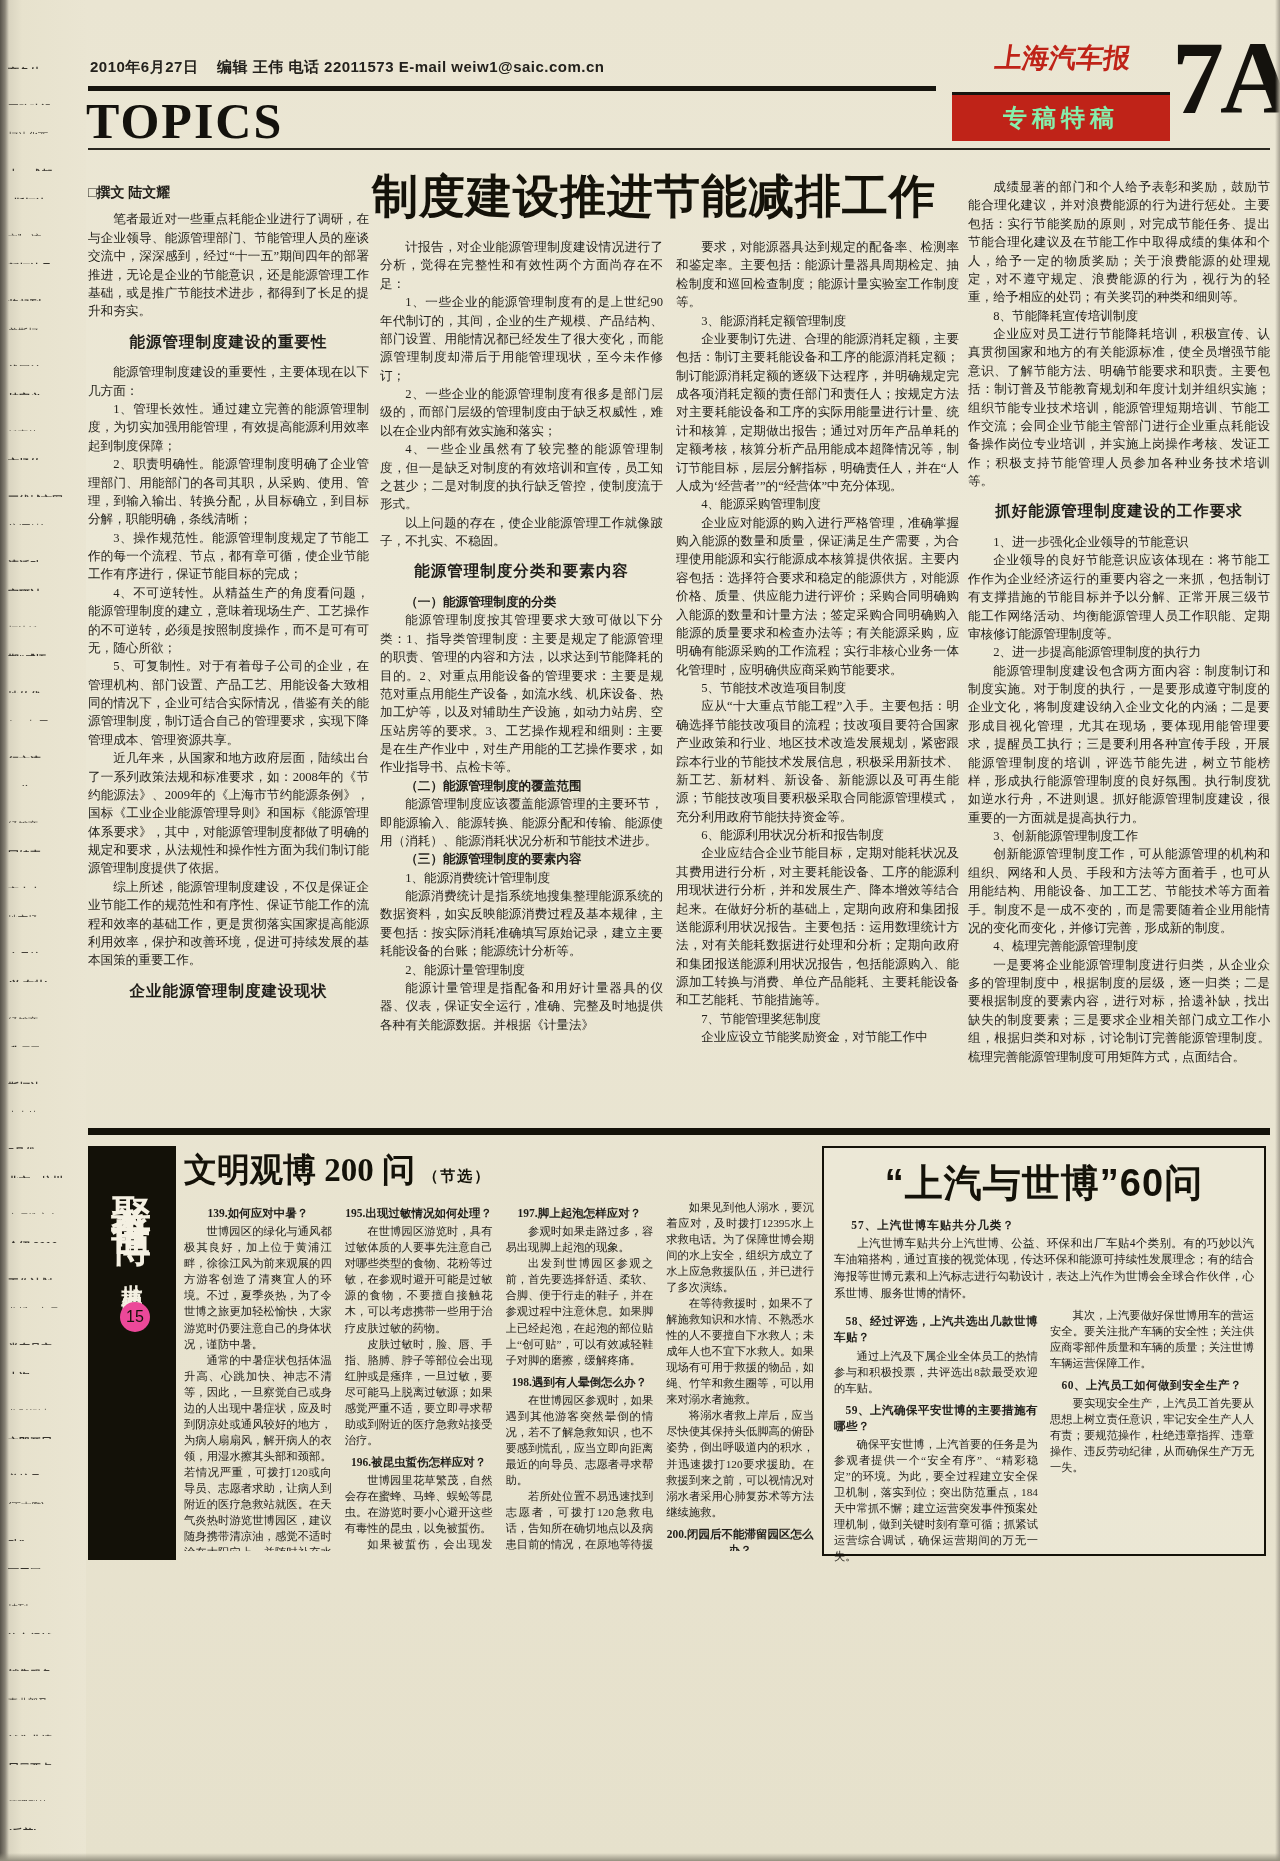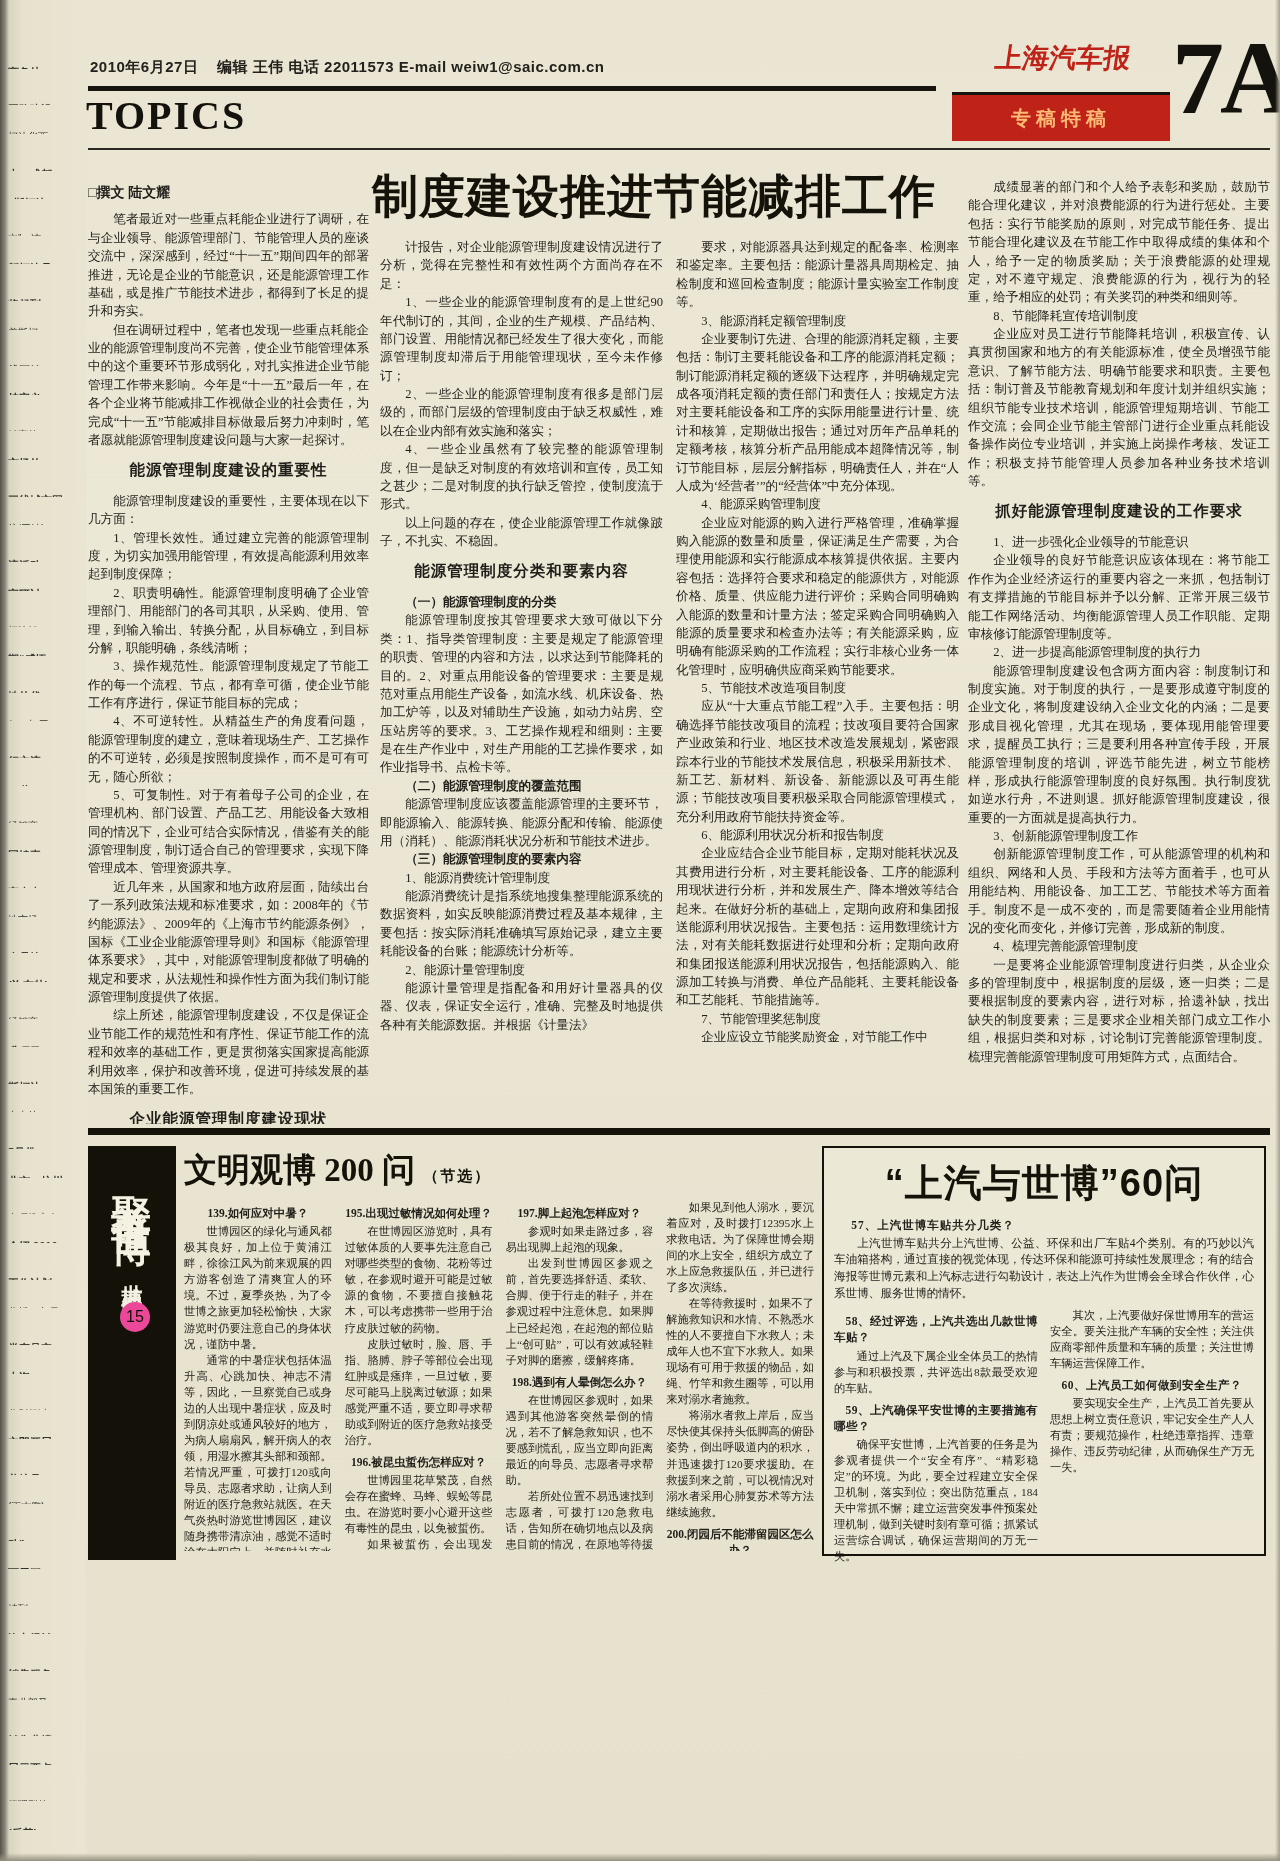--- a/index.html
+++ b/index.html
@@ -15,27 +15,27 @@
   .torn-frags span{display:block;white-space:nowrap;overflow:hidden;}
   .torn-frags span:nth-child(odd){margin-top:26px;}
   .torn-frags span:nth-child(even){margin-top:34px;color:#46423a;}
   .torn-frags span:nth-child(3n){font-weight:normal;font-size:10px;}
   
   .meta{position:absolute;left:90px;top:58px;width:850px;font-family:"Liberation Sans",sans-serif;
     font-size:15px;font-weight:bold;color:#23211c;letter-spacing:.5px;}
   .meta b{margin-right:14px;font-weight:bold;}
   .rule-a{position:absolute;left:88px;top:86px;width:848px;height:5px;background:#17150f;}
   .topics{position:absolute;left:86px;top:92px;font-family:"Liberation Serif",serif;
-    font-size:40px;font-weight:bold;letter-spacing:2px;color:#14120d;}
+    font-size:50px;font-weight:bold;letter-spacing:2px;color:#14120d;}
   .masthead{position:absolute;left:958px;top:40px;width:210px;text-align:center;
     font-size:27px;font-weight:bold;color:#bf2318;transform:skewX(-8deg);
     font-family:"Liberation Serif",serif;}
   .ptagbar{position:absolute;left:952px;top:92px;width:218px;height:46px;background:#bf2318;
     border-top:3px solid #17150f;display:flex;align-items:center;justify-content:center;}
-  .ptag{color:#fdba74;font-family:"Liberation Sans",sans-serif;font-size:20px;font-weight:bold;letter-spacing:5px;}
+  .ptag{color:#86efac;font-family:"Liberation Sans",sans-serif;font-size:24px;font-weight:bold;letter-spacing:5px;}
   .pageno{position:absolute;left:1172px;top:18px;width:110px;font-family:"Liberation Serif",serif;
     font-size:104px;font-weight:bold;color:#14120d;letter-spacing:-4px;}
   .rule-b{position:absolute;left:88px;top:148px;width:1182px;height:2px;background:#2a2820;}
   
   .headline{position:absolute;left:346px;top:166px;width:616px;text-align:center;
     font-family:"Liberation Sans","DejaVu Sans",sans-serif;font-size:46px;font-weight:bold;
     color:#141209;letter-spacing:1px;white-space:nowrap;}
   .col{position:absolute;overflow:hidden;text-align:justify;font-size:12.6px;line-height:1.46;}
   .col1{left:88px;top:182px;width:281px;height:942px;}
   .col2{left:380px;top:238px;width:283px;height:886px;}
@@ -155,21 +155,20 @@
   <div class="ptagbar">
     <span class="ptag">专稿特稿</span>
   </div>
   <div class="pageno">7A</div>
   <div class="rule-b"></div>
 
   <div class="headline">制度建设推进节能减排工作</div>
   <div class="col col1">
       <div class="blk-by">□撰文 陆文耀</div>
       <div class="blk-p">笔者最近对一些重点耗能企业进行了调研，在与企业领导、能源管理部门、节能管理人员的座谈交流中，深深感到，经过“十一五”期间四年的部署推进，无论是企业的节能意识，还是能源管理工作基础，或是推广节能技术进步，都得到了长足的提升和夯实。</div>
-      <div class="blk-p">但在调研过程中，笔者也发现一些重点耗能企业的能源管理制度尚不完善，使企业节能管理体系中的这个重要环节形成弱化，对扎实推进企业节能管理工作带来影响。今年是“十一五”最后一年，在各个企业将节能减排工作视做企业的社会责任，为完成“十一五”节能减排目标做最后努力冲刺时，笔者愿就能源管理制度建设问题与大家一起探讨。</div>
       <div class="blk-h">能源管理制度建设的重要性</div>
       <div class="blk-p">能源管理制度建设的重要性，主要体现在以下几方面：</div>
       <div class="blk-p">1、管理长效性。通过建立完善的能源管理制度，为切实加强用能管理，有效提高能源利用效率起到制度保障；</div>
       <div class="blk-p">2、职责明确性。能源管理制度明确了企业管理部门、用能部门的各司其职，从采购、使用、管理，到输入输出、转换分配，从目标确立，到目标分解，职能明确，条线清晰；</div>
       <div class="blk-p">3、操作规范性。能源管理制度规定了节能工作的每一个流程、节点，都有章可循，使企业节能工作有序进行，保证节能目标的完成；</div>
       <div class="blk-p">4、不可逆转性。从精益生产的角度看问题，能源管理制度的建立，意味着现场生产、工艺操作的不可逆转，必须是按照制度操作，而不是可有可无，随心所欲；</div>
       <div class="blk-p">5、可复制性。对于有着母子公司的企业，在管理机构、部门设置、产品工艺、用能设备大致相同的情况下，企业可结合实际情况，借鉴有关的能源管理制度，制订适合自己的管理要求，实现下降管理成本、管理资源共享。</div>
       <div class="blk-p">近几年来，从国家和地方政府层面，陆续出台了一系列政策法规和标准要求，如：2008年的《节约能源法》、2009年的《上海市节约能源条例》，国标《工业企业能源管理导则》和国标《能源管理体系要求》，其中，对能源管理制度都做了明确的规定和要求，从法规性和操作性方面为我们制订能源管理制度提供了依据。</div>
       <div class="blk-p">综上所述，能源管理制度建设，不仅是保证企业节能工作的规范性和有序性、保证节能工作的流程和效率的基础工作，更是贯彻落实国家提高能源利用效率，保护和改善环境，促进可持续发展的基本国策的重要工作。</div>
       <div class="blk-h">企业能源管理制度建设现状</div>

